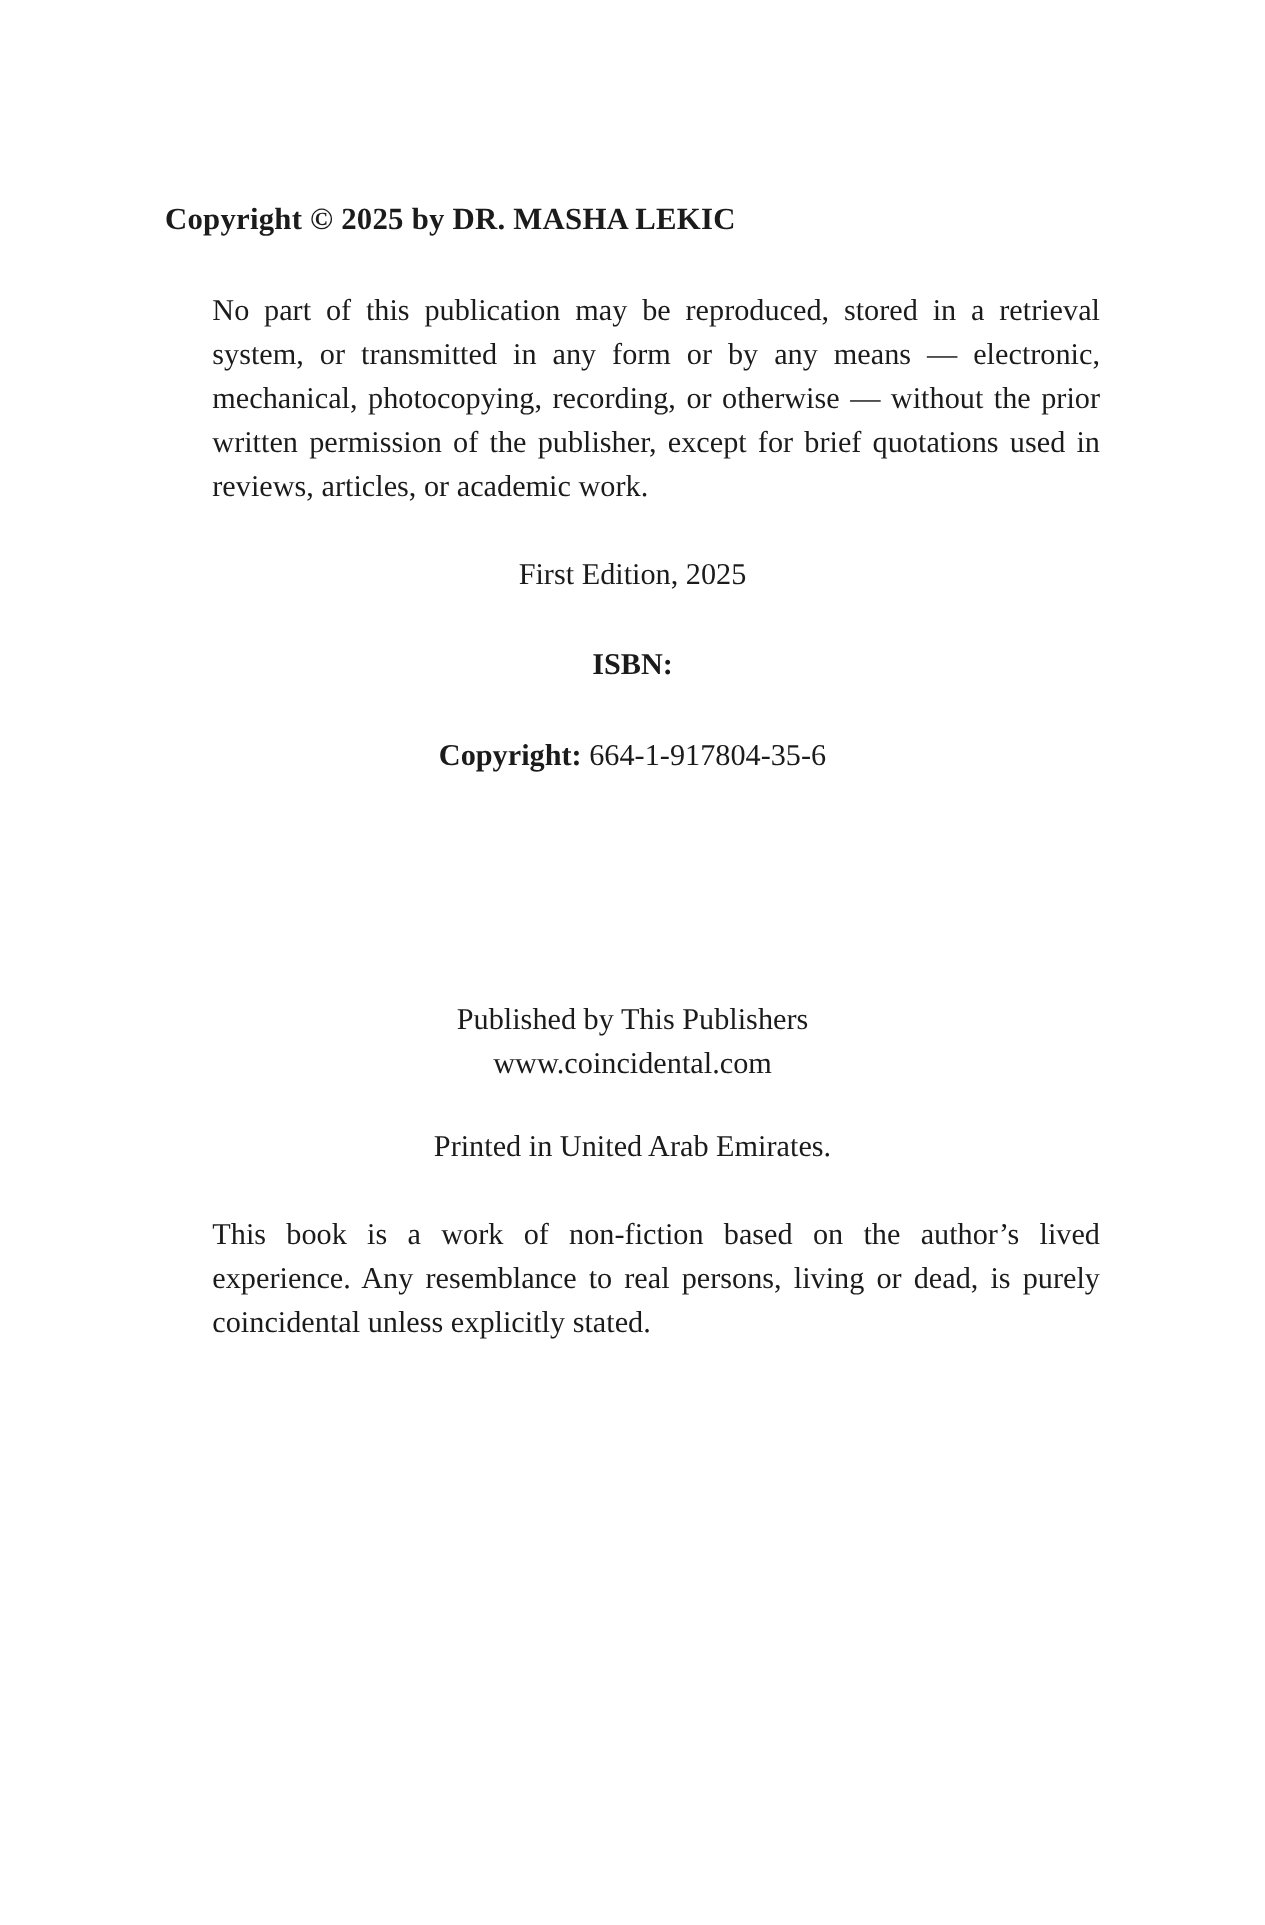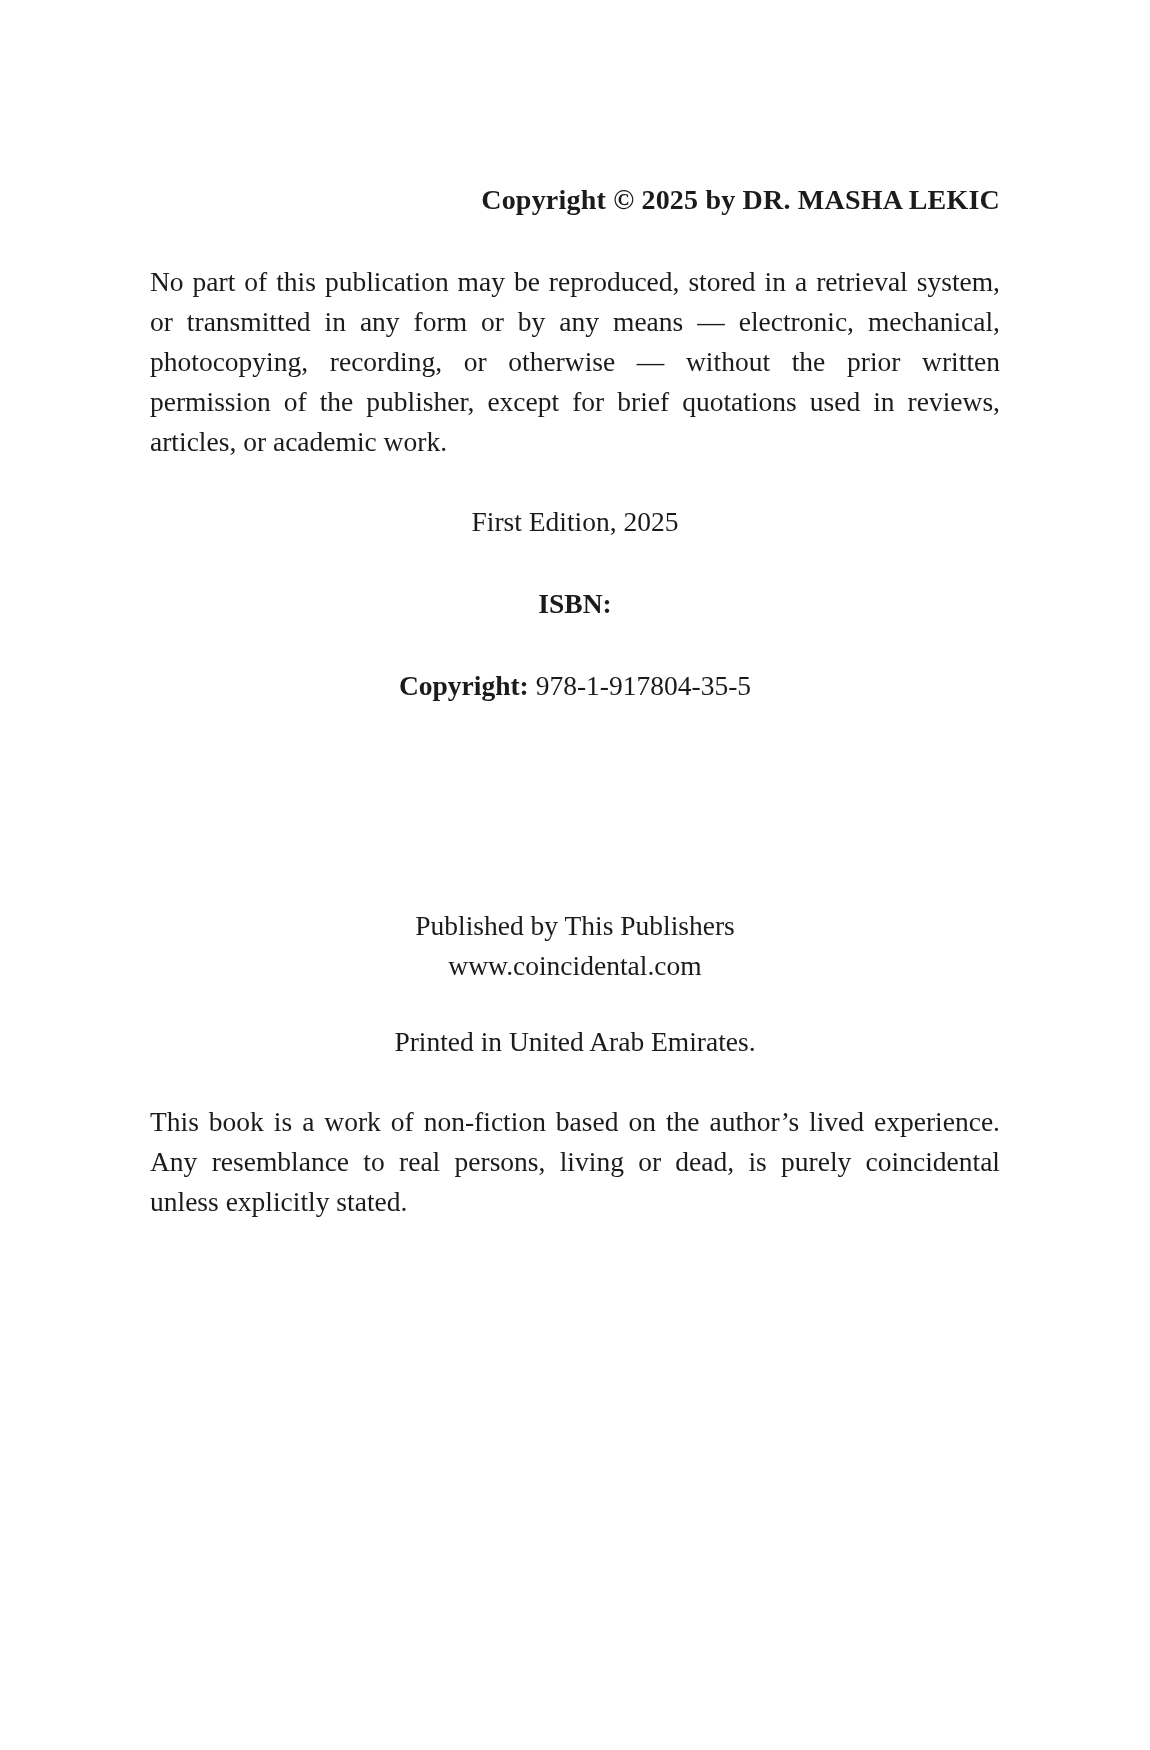--- a/index.html
+++ b/index.html
@@ -10,32 +10,32 @@
     font-family: "Liberation Serif", serif;
     color: #1b1b1b;
     overflow: hidden;
   }
   .page {
     width: 1150px;
     height: 1750px;
     padding: 178px 150px 0 150px;
   }
   .title-block {
-    text-align: right;
+    text-align: left;
     font-weight: bold;
     font-size: 28px;
     line-height: 44px;
     letter-spacing: 0.2px;
   }
   .body {
     font-size: 27.5px;
     line-height: 40px;
     text-align: center;
   }
-  .justify { text-align: justify; }
+  .justify { text-align: justify; margin-left: 43px; }
   .bold { font-weight: bold; font-family: Liberation Serif, serif; }
   .notice { margin-top: 40px; }
   .edition { margin-top: 40px; }
   .isbn-heading { margin-top: 42px; }
   .isbn-block { margin-top: 42px; }
   .publisher-block { margin-top: 200px; }
   .printed { margin-top: 36px; }
   .disclaimer { margin-top: 40px; }
 </style>
 </head>
@@ -47,21 +47,21 @@
     <p>Copyright © 2025 by DR. MASHA LEKIC</p>
   </header>
 
   <p class="body justify notice">No part of this publication may be reproduced, stored in a retrieval system, or transmitted in any form or by any means — electronic, mechanical, photocopying, recording, or otherwise — without the prior written permission of the publisher, except for brief quotations used in reviews, articles, or academic work.</p>
 
   <p class="body edition">First Edition, 2025</p>
 
   <p class="body bold isbn-heading">ISBN:</p>
 
   <div class="isbn-block">
-    <p class="body"><span class="bold">Copyright:</span> <span>978-1-917804-35-5</span></p>
+    <p class="body"><span class="bold">Copyright:</span> <span>664-1-917804-35-6</span></p>
   </div>
 
   <div class="publisher-block">
     <p class="body">Published by This Publishers</p>
     <p class="body">www.coincidental.com</p>
   </div>
 
   <p class="body printed">Printed in United Arab Emirates.</p>
 
   <p class="body justify disclaimer">This book is a work of non-fiction based on the author’s lived experience. Any resemblance to real persons, living or dead, is purely coincidental unless explicitly stated.</p>

